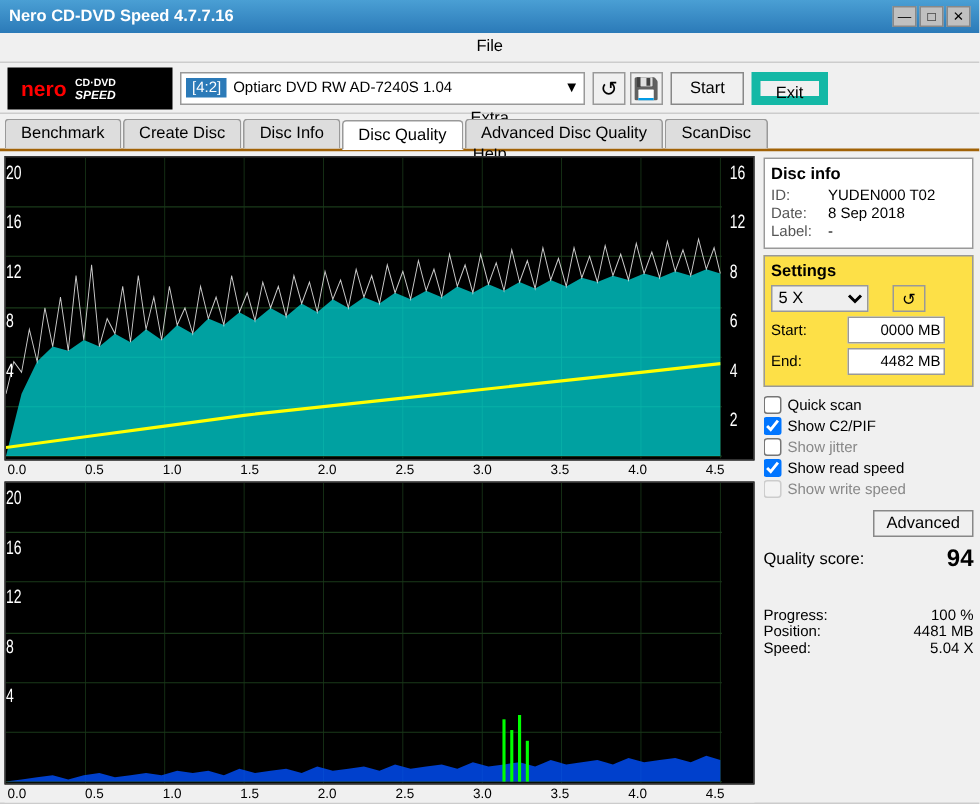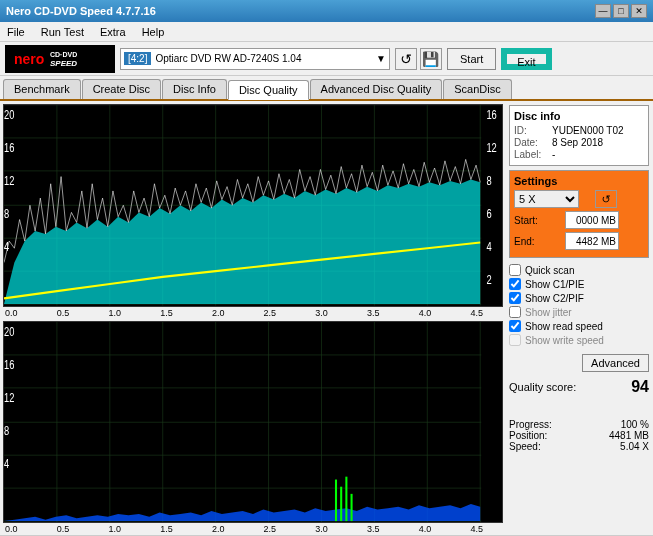--- a/index.html
+++ b/index.html
@@ -32,20 +32,21 @@
       color: #000;
     }
     .menu-bar {
       background: #f0f0f0;
       padding: 2px 4px;
       display: flex;
       gap: 10px;
       border-bottom: 1px solid #ccc;
       height: 20px;
       align-items: center;
+      flex-direction: column;
     }
     .menu-item { font-size: 11px; cursor: pointer; padding: 1px 3px; }
     .toolbar {
       display: flex;
       align-items: center;
       padding: 3px 5px;
       gap: 5px;
       background: #f0f0f0;
       border-bottom: 1px solid #ccc;
       height: 34px;
@@ -150,36 +151,36 @@
     .info-row {
       display: flex;
       font-size: 10px;
       gap: 3px;
       margin-bottom: 1px;
     }
     .info-label { color: #555; min-width: 35px; }
     .info-value { color: #000; }
     .settings-section {
       border: 1px solid #999;
-      background: #f97316;
+      background: #fde047;
       padding: 4px;
     }
     .settings-row {
       display: flex;
       align-items: center;
       gap: 16px;
       margin-bottom: 3px;
     }
     .settings-select {
       width: 65px; height: 18px;
       font-size: 11px;
       border: 1px solid #999;
     }
     .mb-input {
-      width: 54px; height: 18px;
+      width: 65px; height: 18px;
       font-size: 10px;
       border: 1px solid #999;
       text-align: right;
       padding-right: 2px;
     }
     .checkboxes-section {
       display: flex;
       flex-direction: column;
       gap: 2px;
       padding: 2px 0;
@@ -426,24 +427,20 @@
       </div>
     </div>
 
     <div class="checkboxes-section">
       <div class="checkbox-row">
         <input type="checkbox" style="">
         <span>Quick scan</span>
       </div>
       <div class="checkbox-row">
         <input type="checkbox" checked="" style="">
-        <span>Show C1/PIE</span>
-      </div>
-      <div class="checkbox-row">
-        <input type="checkbox" checked="" style="">
         <span>Show C2/PIF</span>
       </div>
       <div class="checkbox-row">
         <input type="checkbox" style="">
         <span style="color:#888;">Show jitter</span>
       </div>
       <div class="checkbox-row">
         <input type="checkbox" checked="" style="">
         <span>Show read speed</span>
       </div>

